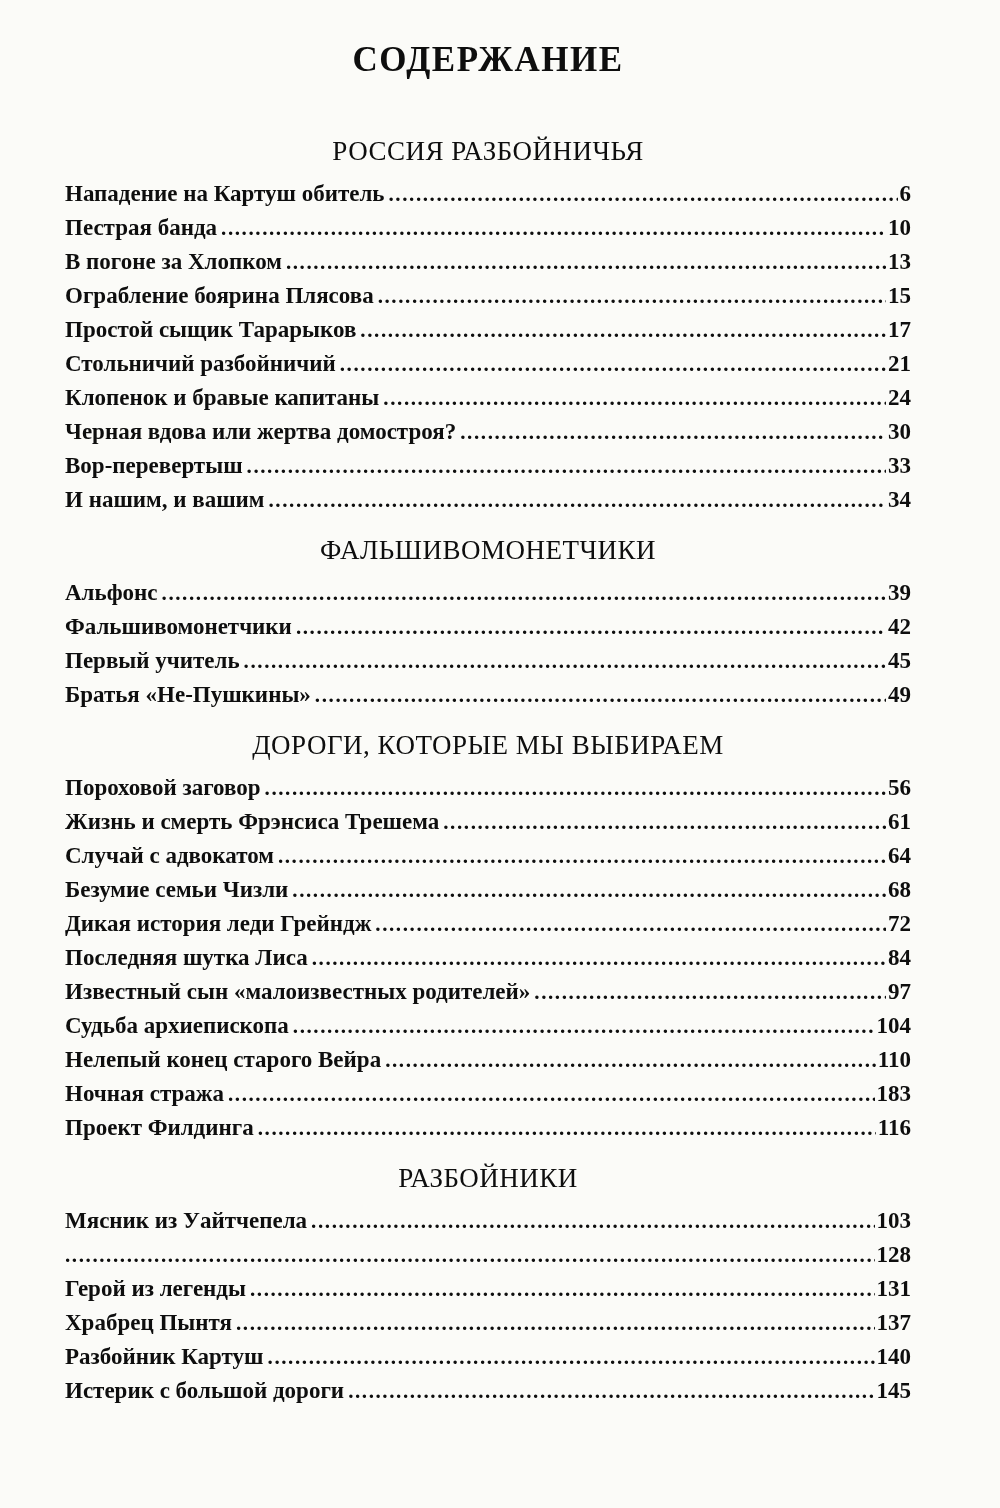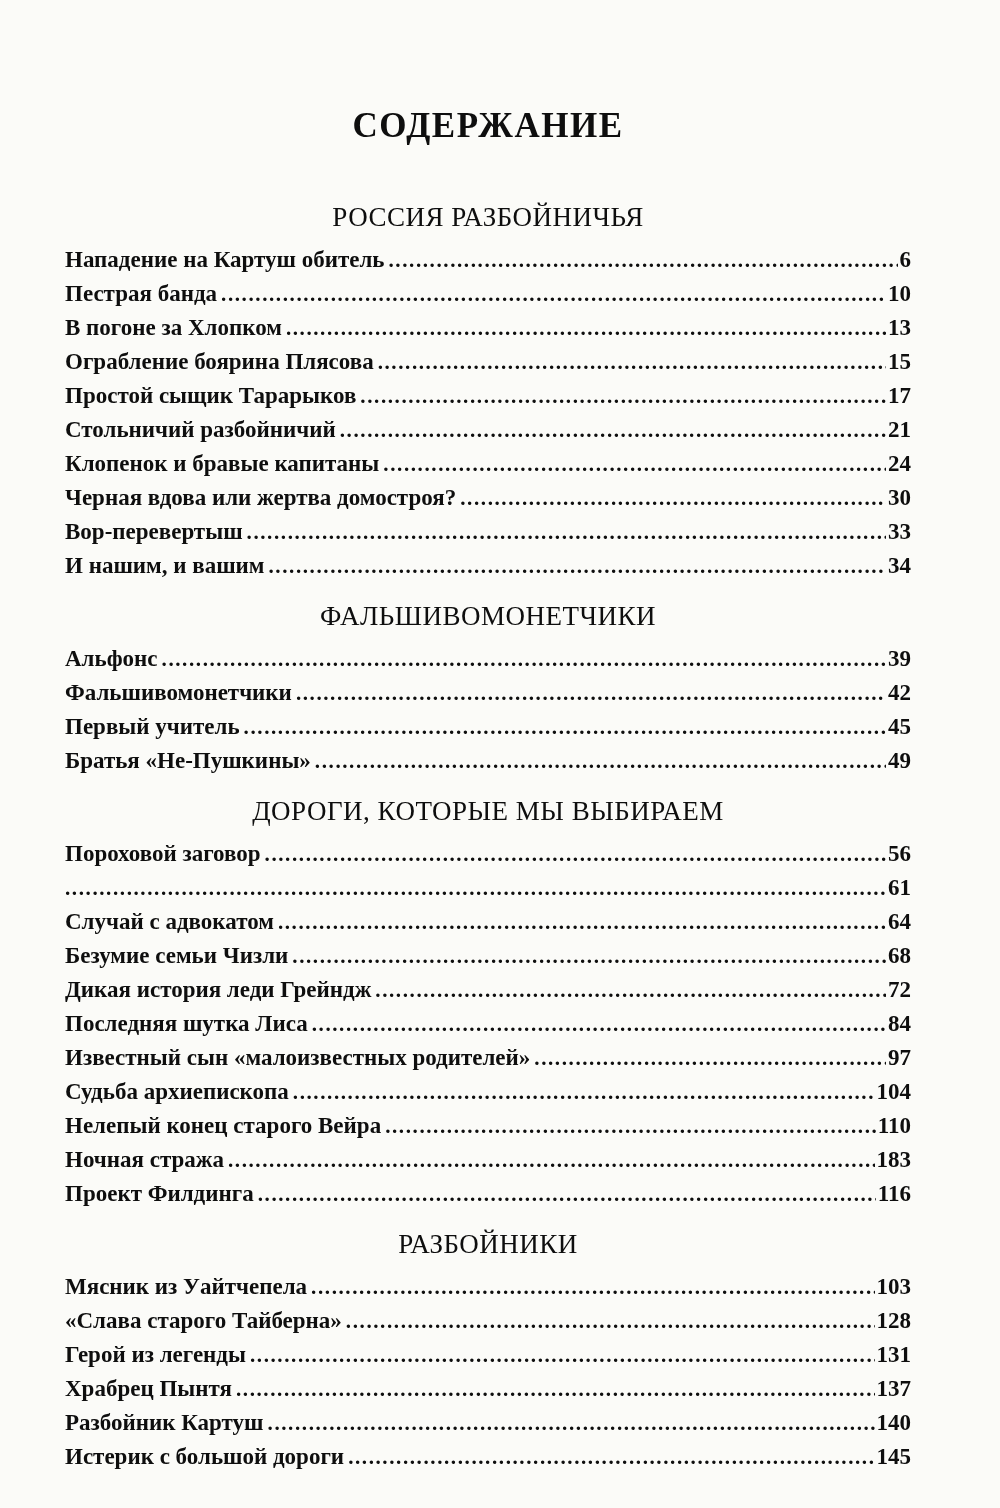--- a/index.html
+++ b/index.html
@@ -10,21 +10,21 @@
     color: #0e0e0e;
   }
   body {
     width: 1000px;
     height: 1508px;
     overflow: hidden;
   }
   .page {
     width: 846px;
     margin-left: 65px;
-    padding-top: 106px;
+    padding-top: 40px;
   }
   .page-title {
     text-align: center;
     font-size: 35px;
     font-weight: bold;
     letter-spacing: 1.5px;
     margin: 0 0 56px 0;
     line-height: 1.15;
   }
   .section-heading {
@@ -166,20 +166,21 @@
   <section class="toc-section">
     <h2 class="section-heading">ДОРОГИ, КОТОРЫЕ МЫ ВЫБИРАЕМ</h2>
     <div class="entries">
   <div class="entry">
     <span class="entry-title">Пороховой заговор</span>
     <span class="dots"></span>
     <span class="entry-page">56</span>
   </div>
 
   <div class="entry">
+    <span class="entry-title">Жизнь и смерть Фрэнсиса Трешема</span>
     <span class="dots"></span>
     <span class="entry-page">61</span>
   </div>
 
   <div class="entry">
     <span class="entry-title">Случай с адвокатом</span>
     <span class="dots"></span>
     <span class="entry-page">64</span>
   </div>
 
@@ -236,21 +237,20 @@
   <section class="toc-section">
     <h2 class="section-heading">РАЗБОЙНИКИ</h2>
     <div class="entries">
   <div class="entry">
     <span class="entry-title">Мясник из Уайтчепела</span>
     <span class="dots"></span>
     <span class="entry-page">103</span>
   </div>
 
   <div class="entry">
-    <span class="entry-title">«Слава старого Тайберна»</span>
     <span class="dots"></span>
     <span class="entry-page">128</span>
   </div>
 
   <div class="entry">
     <span class="entry-title">Герой из легенды</span>
     <span class="dots"></span>
     <span class="entry-page">131</span>
   </div>
 

